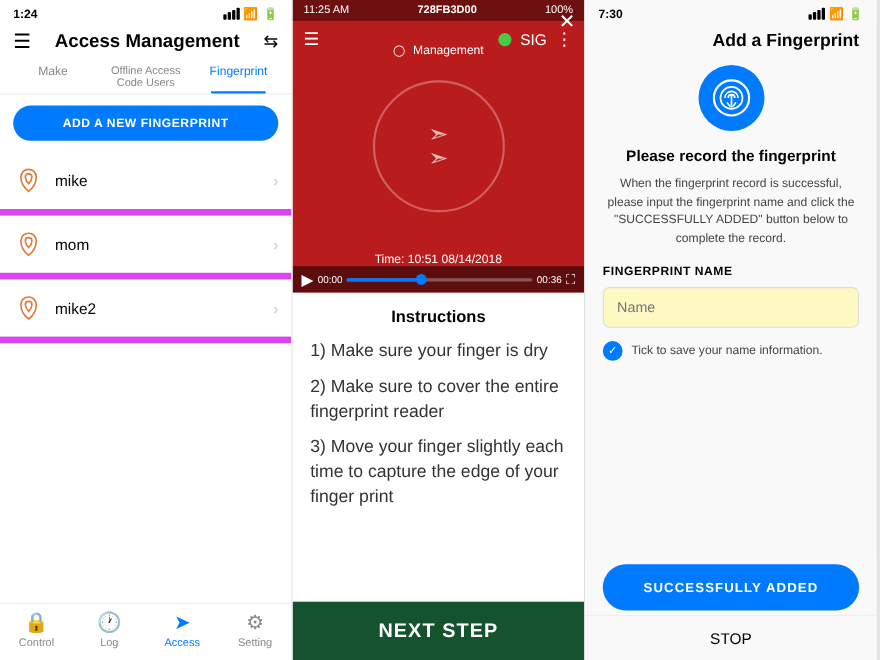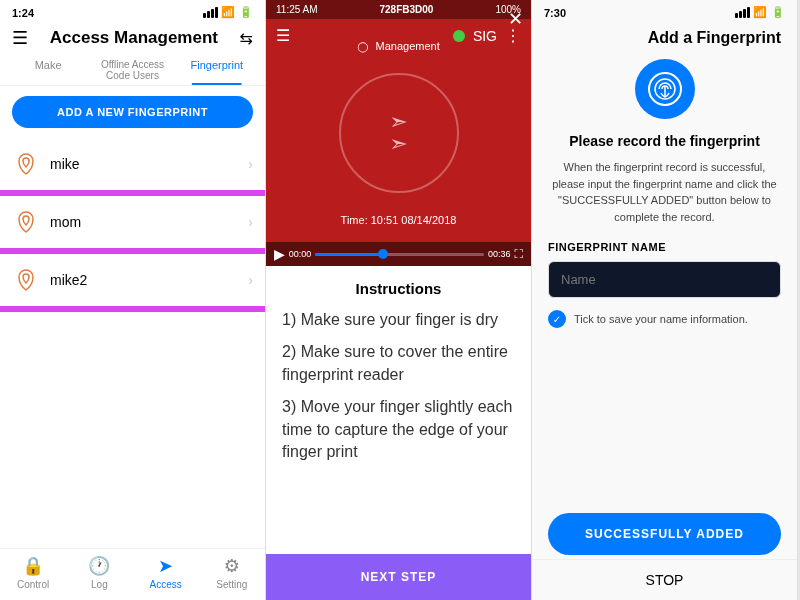--- a/index.html
+++ b/index.html
@@ -208,21 +208,21 @@
     .camera-arrows {
       color: rgba(255,255,255,0.6);
       font-size: 28px;
       display: flex;
       flex-direction: column;
       align-items: center;
       gap: -4px;
     }
     .p2-time-overlay {
       position: absolute;
-      bottom: 40px;
+      bottom: 24px;
       left: 0;
       right: 0;
       text-align: center;
       color: #fff;
       font-size: 11px;
     }
     .p2-video-controls {
       position: absolute;
       bottom: 0;
       left: 0;
@@ -285,25 +285,25 @@
       font-size: 16px;
       color: #333;
       margin-bottom: 10px;
       line-height: 1.4;
     }
     .p2-next-step-btn {
       position: absolute;
       bottom: 0;
       left: 0;
       right: 0;
-      background: #8b5cf6;
+      background: #14532d;
       color: #fff;
       border: none;
       padding: 16px 0;
-      font-size: 12px;
+      font-size: 18px;
       font-weight: 700;
       letter-spacing: 1px;
       cursor: pointer;
       text-transform: uppercase;
     }
 
     
     .p3 {
       background: #f9f9f9;
     }
@@ -360,21 +360,21 @@
       margin-bottom: 8px;
       align-self: flex-start;
     }
     .p3-input {
       width: 100%;
       border: 1px solid #ddd;
       border-radius: 6px;
       padding: 10px 12px;
       font-size: 13px;
       color: #888;
-      background: #0f172a;
+      background: #fef9c3;
       margin-bottom: 12px;
     }
     .p3-checkbox-row {
       display: flex;
       align-items: center;
       gap: 8px;
       align-self: flex-start;
       margin-bottom: 20px;
     }
     .p3-checkbox {

